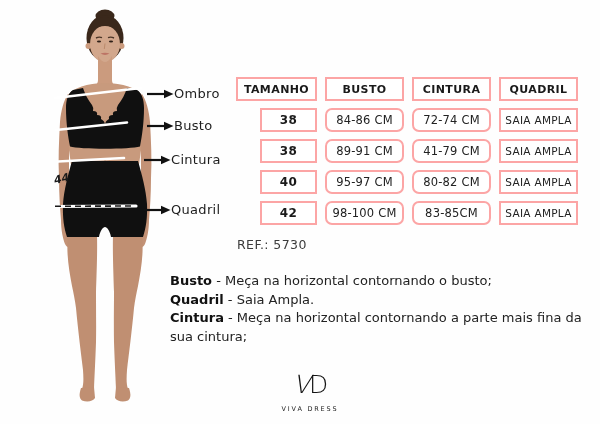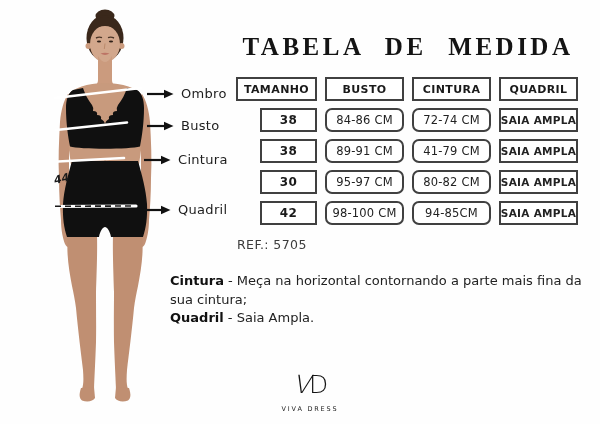--- a/index.html
+++ b/index.html
@@ -10,38 +10,38 @@
   .page-title {
     position:absolute; left:230px; top:33px; width:356px; text-align:center;
     font-family:"Liberation Serif","DejaVu Serif",serif; font-weight:700;
     font-size:25px; letter-spacing:3.5px; word-spacing:12px; color:#141414; white-space:nowrap;
   }
   .size-table {
     position:absolute; left:236px; top:77px; display:grid;
     grid-template-columns:81px 79px 79px 79px; column-gap:8px; row-gap:7px;
   }
   .cell {
-    height:24px; border:2px solid #404040; background:#fff; box-sizing:border-box;
+    height:24px; border:2px solid #fca5a5; background:#fff; box-sizing:border-box;
     display:flex; align-items:center; justify-content:center; white-space:nowrap;
   }
   .cell.header { font-weight:700; font-size:11px; letter-spacing:0.4px; }
   .cell.size   { font-weight:700; font-size:12px; letter-spacing:0.5px;margin-left:24px; }
   .cell.val    { font-size:11.5px; font-weight:500; color:#222; letter-spacing:0.2px;border-radius:7px; }
-  .cell.ampla  { font-size:10.5px; font-weight:700; color:#222; letter-spacing:0.3px; }
+  .cell.ampla  { font-size:10.5px; font-weight:400; color:#222; letter-spacing:0.3px; }
   .ref {
     position:absolute; left:237px; top:237px; font-size:12.5px;
     color:#3c3c3c; letter-spacing:0.4px;
   }
   .instructions {
     position:absolute; left:170px; top:272px; width:420px;
     font-size:13px; line-height:18.5px; color:#222;
   }
   .instructions b { font-weight:700; color:#111; }
   .measure-label {
-    position:absolute; display:flex; align-items:center; gap:7px;
+    position:absolute; display:flex; align-items:center; 
     font-size:13px; color:#1d1d1d; letter-spacing:0.3px;
   }
   .arrow-icon { width:27px; height:10px; display:block; }
   .arrow-icon line { stroke:#111; stroke-width:2.2; }
   .arrow-icon polygon { fill:#111; }
   .brand { position:absolute; left:268px; top:372px; width:84px; text-align:center; }
   .brand-monogram {
     font-size:25px; font-weight:300; letter-spacing:-3px; color:#141414; line-height:26px;
   }
   .brand-monogram .v { display:inline-block; transform:skewX(-14deg); }
@@ -121,54 +121,54 @@
     <span>Cintura</span>
   </div>
   <div class="measure-label" style="left:144px; top:202px;">
     <svg class="arrow-icon" viewBox="0 0 27 10">
         <line x1="0" y1="5" x2="18" y2="5"></line>
         <polygon points="17,0.8 26.5,5 17,9.2"></polygon>
       </svg>
     <span>Quadril</span>
   </div>
 
-  <div class="page-title">TABELA DE MEDIDA</div>
 
   <div class="size-table">
     <div class="cell header">TAMANHO</div>
     <div class="cell header">BUSTO</div>
     <div class="cell header">CINTURA</div>
     <div class="cell header">QUADRIL</div>
 
     <div class="cell size">38</div>
     <div class="cell val">84-86 CM</div>
     <div class="cell val">72-74 CM</div>
     <div class="cell ampla">SAIA AMPLA</div>
 
     <div class="cell size">38</div>
     <div class="cell val">89-91 CM</div>
     <div class="cell val">41-79 CM</div>
     <div class="cell ampla">SAIA AMPLA</div>
 
-    <div class="cell size">30</div>
+    <div class="cell size">40</div>
     <div class="cell val">95-97 CM</div>
     <div class="cell val">80-82 CM</div>
     <div class="cell ampla">SAIA AMPLA</div>
 
     <div class="cell size">42</div>
     <div class="cell val">98-100 CM</div>
-    <div class="cell val">94-85CM</div>
+    <div class="cell val">83-85CM</div>
     <div class="cell ampla">SAIA AMPLA</div>
   </div>
 
-  <div class="ref">REF.: 5705</div>
+  <div class="ref">REF.: 5730</div>
 
   <div class="instructions">
+    <div><b>Busto</b><span> - Meça na horizontal contornando o busto;</span></div>
+    <div><b>Quadril</b><span> - Saia Ampla.</span></div>
     <div><b>Cintura</b><span> - Meça na horizontal contornando a parte mais fina da sua cintura;</span></div>
-    <div><b>Quadril</b><span> - Saia Ampla.</span></div>
   </div>
 
   <div class="brand">
     <div class="brand-monogram"><span class="v">V</span><span>D</span></div>
     <div class="brand-name">VIVA DRESS</div>
   </div>
 
 </div>
 
 </body></html>

